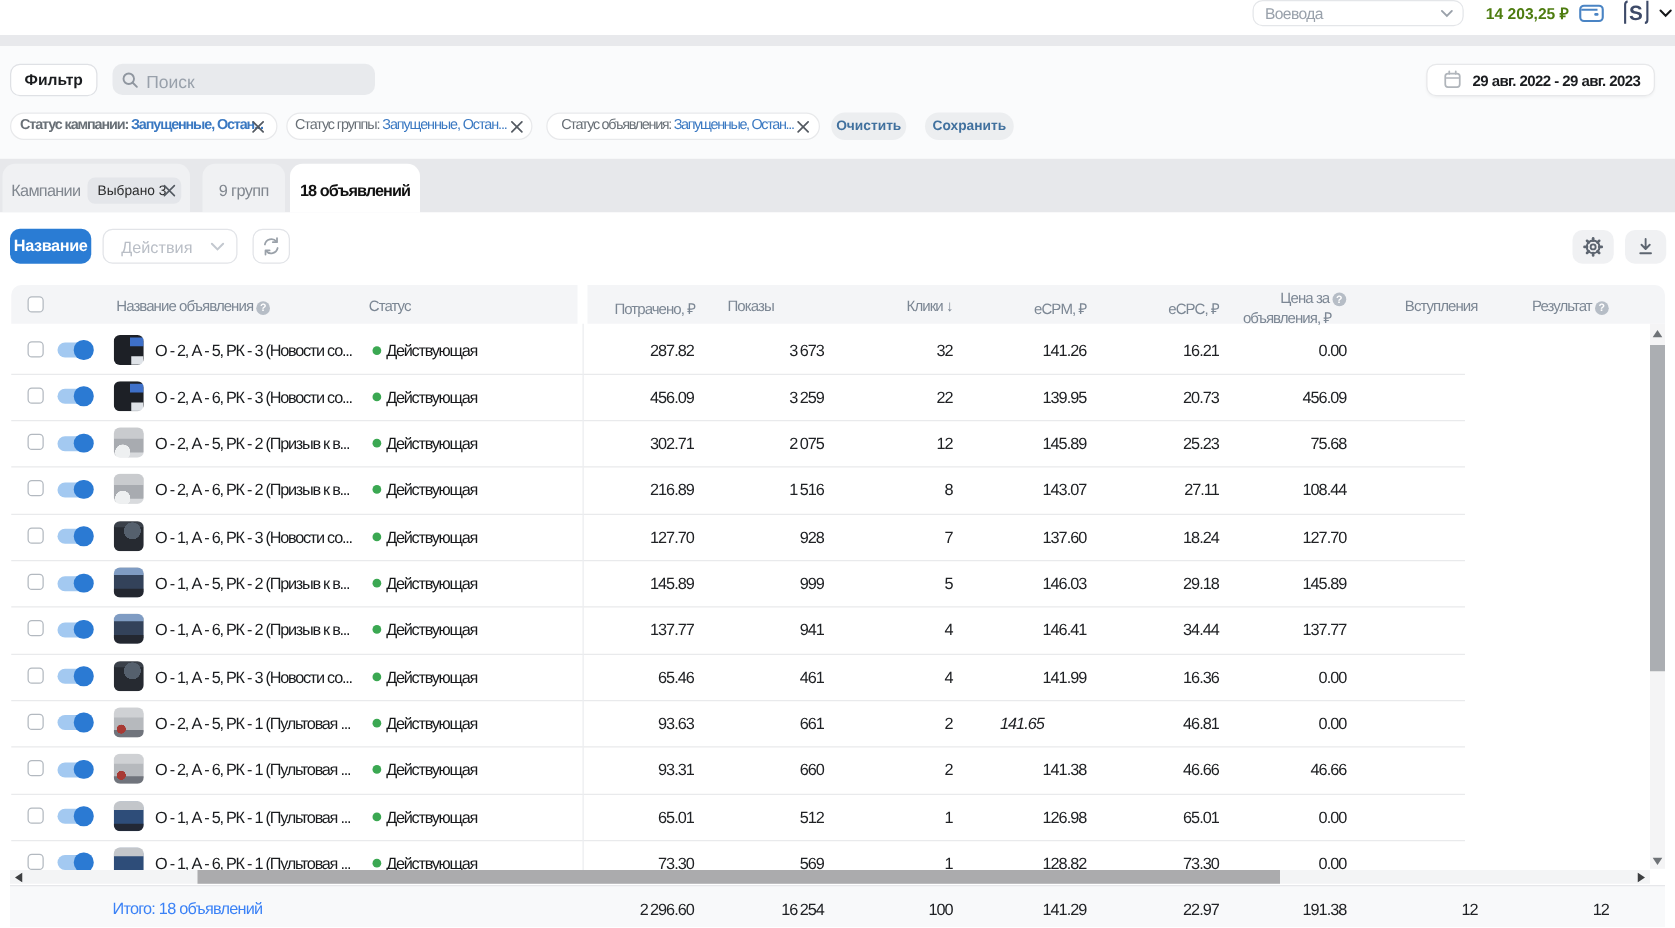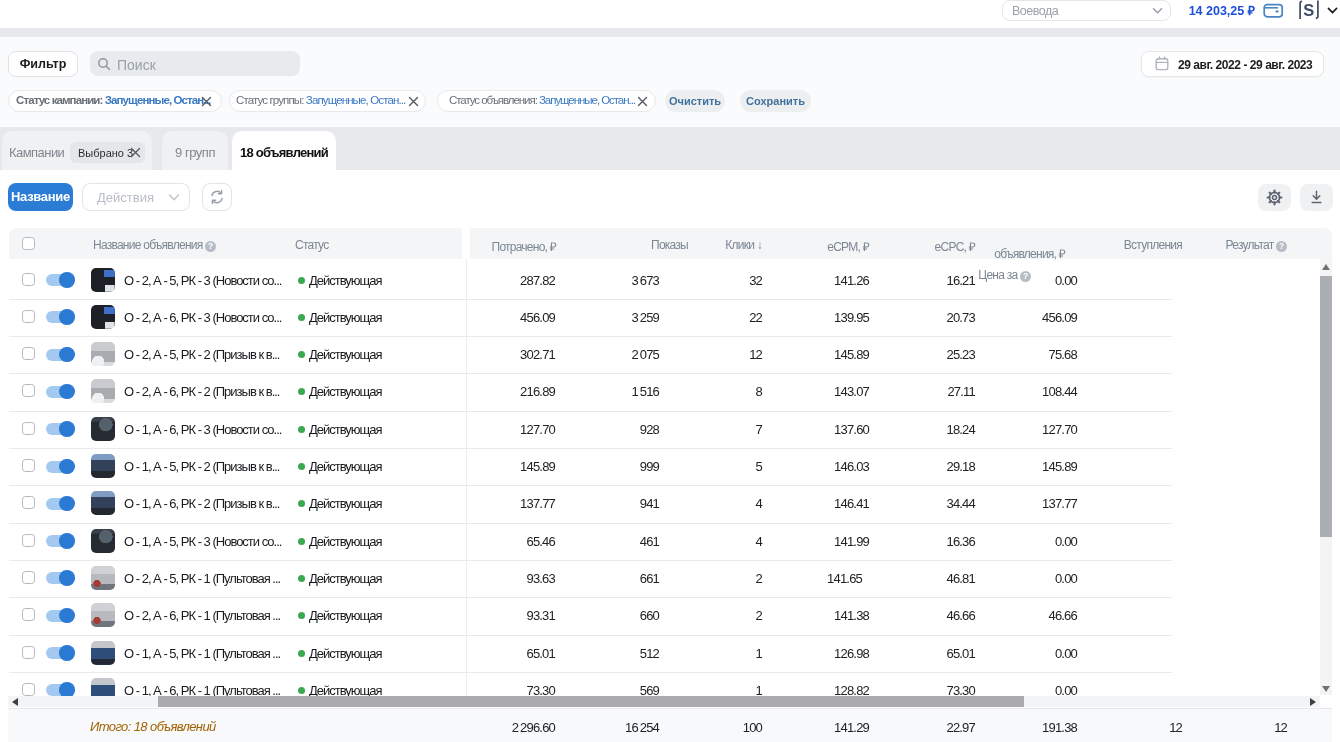--- a/index.html
+++ b/index.html
@@ -23,21 +23,21 @@
 </head>
 <body>
 <div id="app">
 
   <div class="abs" style="left:0;top:0;width:1340px;height:28px;background:#fff;"></div>
   <div class="abs" style="left:1002px;top:0px;width:169px;height:21px;border:1px solid #e4e6e9;border-radius:8px;background:#fff;"></div>
   <div class="abs" style="left:1012px;top:4px;font-size:12.5px;letter-spacing:-0.5px;color:#99a1ab;">Воевода</div>
   <svg class="abs" style="left:1152px;top:7px;" width="11" height="8" viewBox="0 0 11 8">
       <path d="M1.5 1.7 L5.5 5.8 L9.5 1.7" fill="none" stroke="#9aa1aa" stroke-width="1.5" stroke-linecap="round"></path>
     </svg>
-  <div class="abs" style="left:1175px;top:2px;width:80px;text-align:right;font-size:12.5px;font-weight:bold;color:#1d4ed8;white-space:nowrap;">14 203,25&nbsp;₽</div>
+  <div class="abs" style="left:1175px;top:2px;width:80px;text-align:right;font-size:12.5px;font-weight:bold;color:#4d7c0f;white-space:nowrap;">14 203,25&nbsp;₽</div>
 
   <svg class="abs" style="left:1263px;top:2px;" width="21" height="16" viewBox="0 0 21 16">
     <rect x="1.2" y="2.6" width="18" height="12.2" rx="3" fill="none" stroke="#4a84c4" stroke-width="1.7"></rect>
     <path d="M2 5.8 L15 5.8" stroke="#4a84c4" stroke-width="1.6" fill="none"></path>
     <rect x="12.4" y="8.4" width="3.4" height="2.2" rx="1" fill="#4a84c4"></rect>
   </svg>
 
   <svg class="abs" style="left:1297px;top:0px;" width="24" height="20" viewBox="0 0 24 20">
     <path d="M3.1 19 L3.1 3.6 Q3.1 1.3 5.1 1.3" fill="none" stroke="#3d4a68" stroke-width="1.7"></path>
     <text x="6.2" y="16.2" font-family="Liberation Sans" font-size="16.5" font-weight="bold" fill="#3d4a68">S</text>
@@ -139,25 +139,25 @@
     <path d="M7.5 1.2 L7.5 8.8 M4.2 5.8 L7.5 9.2 L10.8 5.8" fill="none" stroke="#5d6570" stroke-width="1.5" stroke-linecap="round" stroke-linejoin="round"></path>
     <path d="M3.2 12.6 L11.8 12.6" stroke="#5d6570" stroke-width="1.5" stroke-linecap="round"></path>
   </svg>
 
   <div class="abs" style="left:9px;top:228px;width:453px;height:31px;background:#f4f5f7;border-radius:8px 0 0 0;"></div>
   <div class="abs" style="left:470px;top:228px;width:862px;height:31px;background:#f4f5f7;border-radius:0 8px 0 0;"></div>
   <div class="abs cb" style="left:22px;top:237px;"></div>
   <div class="hdr" style="left:93px;top:238px;">Название объявления <span class="qi">?</span></div>
   <div class="hdr" style="left:295px;top:238px;">Статус</div>
   <div class="hdr" style="left:466px;top:238px;width:90px;text-align:right;">Потрачено, ₽</div>
-  <div class="hdr" style="left:598px;top:238px;width:90px;text-align:right;">Показы</div>
+  <div class="hdr" style="left:582px;top:238px;width:90px;">Показы</div>
   <div class="hdr" style="left:672px;top:238px;width:90px;text-align:right;">Клики ↓</div>
   <div class="hdr" style="left:779px;top:238px;width:90px;text-align:right;">eCPM, ₽</div>
   <div class="hdr" style="left:885px;top:238px;width:90px;text-align:right;">eCPC, ₽</div>
-  <div class="hdr" style="left:913px;top:231px;width:118px;text-align:right;margin-top:37px;">Цена за <span class="qi">?</span></div>
+  <div class="hdr" style="left:959px;top:231px;width:118px;text-align:right;">Цена за <span class="qi">?</span></div>
   <div class="hdr" style="left:947px;top:245px;width:118px;text-align:right;">объявления, ₽</div>
   <div class="hdr" style="left:1092px;top:238px;width:90px;text-align:right;">Вступления</div>
   <div class="hdr" style="left:1175px;top:238px;width:112px;text-align:right;">Результат <span class="qi">?</span></div>
 
   <div class="abs" style="left:0px;top:259px;width:1172px;height:437px;overflow:hidden;" id="rows">
 <div class="row" style="top:2.5px;">
 <div class="cb" style="position:absolute;left:22px;top:11px;"></div>
 <div class="tgl-track"></div>
         <div class="tgl-knob"></div>
 <div class="thumb" style="background-color:#1d2026;background-image:linear-gradient(#3e70c9,#3e70c9),linear-gradient(#dfe3e8,#dfe3e8);background-repeat:no-repeat;background-position:right 2px,right bottom;background-size:45% 30%,40% 28%;"></div>
@@ -304,21 +304,21 @@
 <div class="cb" style="position:absolute;left:22px;top:11px;"></div>
 <div class="tgl-track"></div>
         <div class="tgl-knob"></div>
 <div class="thumb" style="background-color:#b6b9bd;background-image:radial-gradient(circle at 25% 72%, #a83a34 0 14%, rgba(0,0,0,0) 15%),linear-gradient(#cfd1d4,#cfd1d4),linear-gradient(#70747c,#70747c);background-repeat:no-repeat;background-position:0 0,top,bottom;background-size:100% 100%,100% 34%,100% 26%;"></div>
 <div class="rname">О - 2, А - 5, РК - 1 (Пультовая ...</div>
 <div class="sdot"></div>
         <div class="stxt">Действующая</div>
 <div class="num" style="left:465px;">93.63</div>
 <div class="num" style="left:569px;">661</div>
 <div class="num" style="left:672px;">2</div>
-<div class="num" style="left:772px;">141.65</div>
+<div class="num" style="left:745px;font-style:italic;">141.65</div>
 <div class="num" style="left:885px;">46.81</div>
 <div class="num" style="left:987px;">0.00</div>
 <div class="num" style="left:1092px;">0</div>
 <div class="num" style="left:1197px;">0</div>
 </div>
 <div class="row" style="top:338.2px;">
 <div class="rsep" style="top:0;"></div>
 <div class="cb" style="position:absolute;left:22px;top:11px;"></div>
 <div class="tgl-track"></div>
         <div class="tgl-knob"></div>
@@ -387,21 +387,21 @@
   <div class="abs" style="left:8px;top:696px;width:1312px;height:11px;background:#f3f4f5;"></div>
   <svg class="abs" style="left:12px;top:698px;" width="6" height="8" viewBox="0 0 6 8">
       <path d="M0 4 L6 0 L6 8 Z" fill="#3c3e40"></path>
     </svg>
   <div class="abs" style="left:158px;top:696px;width:866px;height:11px;background:#ababad;"></div>
   <svg class="abs" style="left:1310px;top:698px;" width="6" height="8" viewBox="0 0 6 8">
       <path d="M6 4 L0 0 L0 8 Z" fill="#3c3e40"></path>
     </svg>
 
   <div class="abs" style="left:8px;top:708px;width:1324px;height:34px;background:#f8f9fa;border-top:1px solid #e6e7ea;"></div>
-  <div class="abs" style="left:90px;top:719px;font-size:13px;letter-spacing:-0.6px;color:#a16207;font-style:italic;">Итого: 18 объявлений</div>
+  <div class="abs" style="left:90px;top:719px;font-size:13px;letter-spacing:-0.6px;color:#3b82f6;">Итого: 18 объявлений</div>
   <div class="cell" style="left:465px;top:720px;width:90px;text-align:right;">2 296.60</div>
   <div class="cell" style="left:569px;top:720px;width:90px;text-align:right;">16 254</div>
   <div class="cell" style="left:672px;top:720px;width:90px;text-align:right;">100</div>
   <div class="cell" style="left:779px;top:720px;width:90px;text-align:right;">141.29</div>
   <div class="cell" style="left:885px;top:720px;width:90px;text-align:right;">22.97</div>
   <div class="cell" style="left:987px;top:720px;width:90px;text-align:right;">191.38</div>
   <div class="cell" style="left:1092px;top:720px;width:90px;text-align:right;">12</div>
   <div class="cell" style="left:1197px;top:720px;width:90px;text-align:right;">12</div>
 
 </div>

